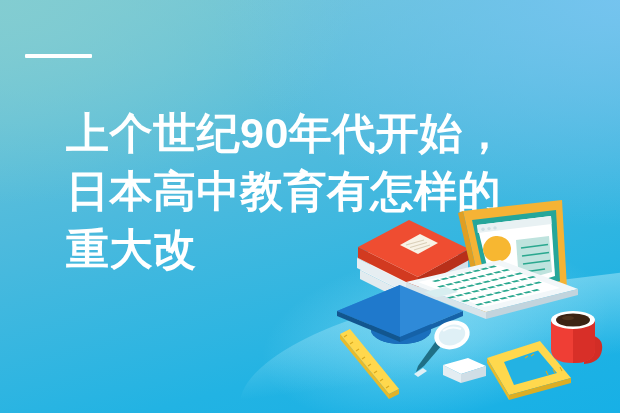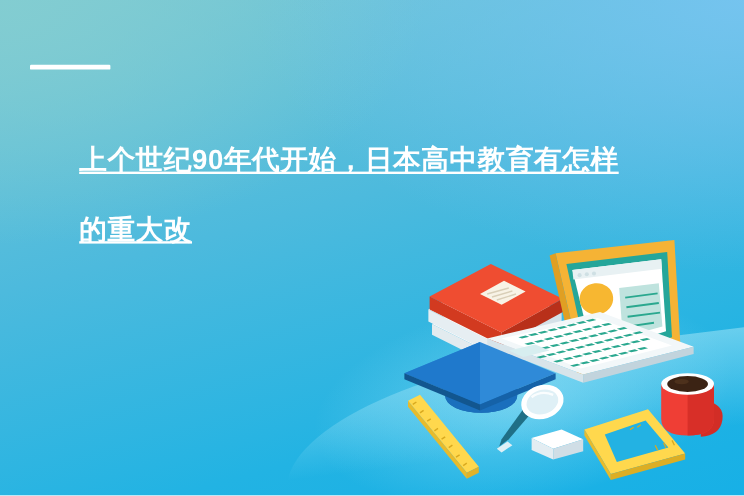--- a/index.html
+++ b/index.html
@@ -50,26 +50,25 @@
     background: #ffffff;
     border-radius: 1px;
   }
 
   .headline {
     position: absolute;
     left: 66px;
     top: 104px;
     width: 470px;
     color: #ffffff;
-    font-size: 23px;
+    font-size: 43px;
     font-weight: bold;
     line-height: 58px;
     letter-spacing: 0.5px;
     white-space: normal;
-    text-decoration: underline;
   }
 
   .art {
     position: absolute;
     left: 0;
     top: 0;
     width: 620px;
     height: 413px;
     pointer-events: none;
   }

